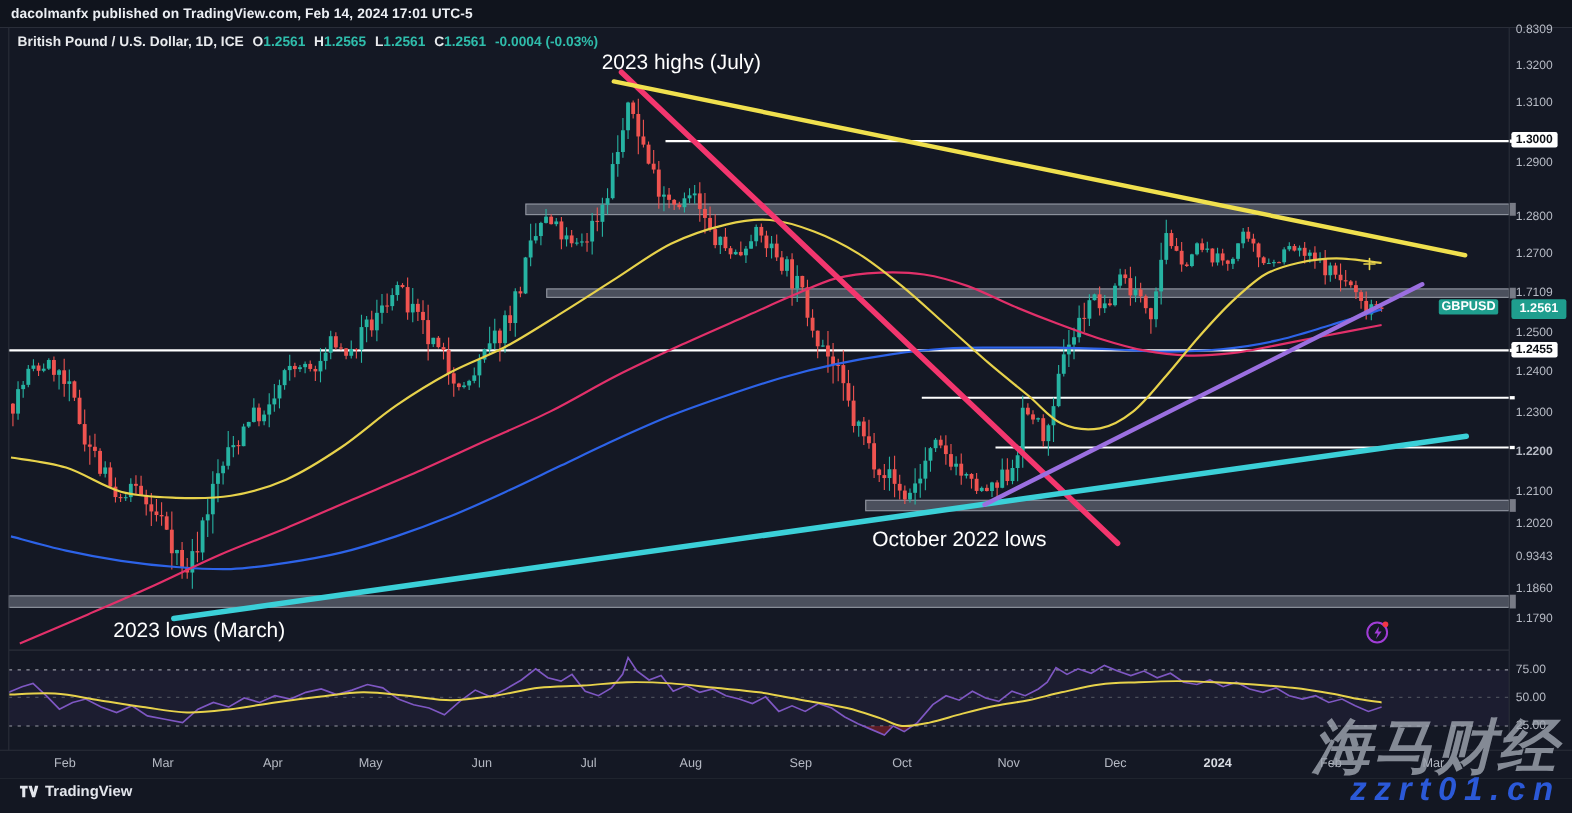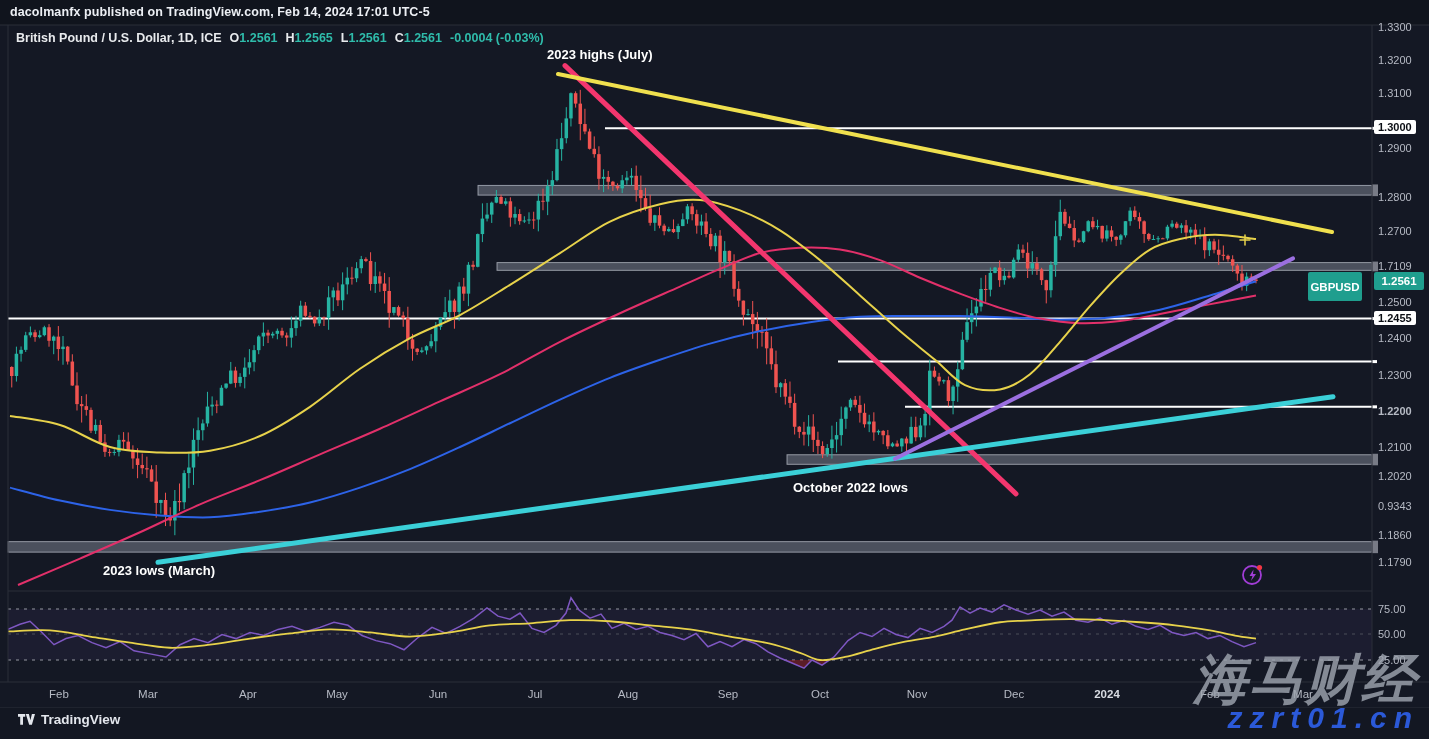--- a/index.html
+++ b/index.html
@@ -3,27 +3,27 @@
 <meta charset="utf-8">
 <style>
   html,body{margin:0;padding:0;background:#131722;}
   #app{position:relative;width:1429px;height:739px;overflow:hidden;background:#141824;
        font-family:"Liberation Sans","DejaVu Sans",sans-serif;}
   #header-bar{position:absolute;left:0;top:0;width:100%;height:25px;background:#10141d;}
   #header-bar span{position:absolute;left:10px;top:5px;color:#eceff4;font-size:12.5px;font-weight:bold;letter-spacing:.1px;}
   #legend-row{position:absolute;left:16px;top:31px;font-size:12.5px;font-weight:bold;color:#e8eaed;white-space:nowrap;z-index:5;}
   #legend-row .val{color:#2fbcab;}
   #legend-row .sep{display:inline-block;width:8px;}
-  .annotation{position:absolute;color:#ffffff;font-size:13px;font-weight:bold;z-index:6;white-space:nowrap;}
+  .annotation{position:absolute;color:#ffffff;font-size:19px;font-weight:normal;z-index:6;white-space:nowrap;}
   #plot{position:absolute;left:0;top:0;z-index:1;}
   .axis-label{position:absolute;left:1378px;color:#b6bac4;font-size:11px;transform:translateY(-50%);z-index:4;}
   .axis-label.boxed{left:1374px;background:#ffffff;color:#0b0e14;padding:1px 4px;border-radius:2px;font-weight:bold;}
   .time-label{position:absolute;top:688px;color:#b6bac4;font-size:11.5px;transform:translateX(-50%);z-index:4;text-align:right;}
   #symbol-badge{position:absolute;top:272px;height:18px;z-index:6;font-size:11.5px;font-weight:bold;color:#fff;}
-  #symbol-badge .sym{position:absolute;left:1308px;width:54px;height:29px;background:#1f9e8e;border-radius:2px;
+  #symbol-badge .sym{position:absolute;left:1308px;width:54px;height:14px;background:#1f9e8e;border-radius:2px;
       display:flex;align-items:center;justify-content:center;}
   #symbol-badge .price{position:absolute;left:1374px;width:50px;height:18px;background:#1f9e8e;border-radius:2px;
       display:flex;align-items:center;justify-content:center;}
   #footer-bar{position:absolute;left:0;top:708px;width:100%;height:31px;background:#131722;z-index:3;}
   #tv-logo{position:absolute;left:18px;top:712px;display:flex;align-items:center;gap:6px;color:#e3e6ec;
       font-size:13.5px;font-weight:bold;z-index:4;cursor:pointer;}
   #wm-cn{position:absolute;right:12px;top:652px;z-index:9;color:rgba(158,164,175,.82);font-size:54px;font-weight:bold;
       font-style:italic;letter-spacing:2px;line-height:1;white-space:nowrap;}
   #wm-url{position:absolute;right:10px;top:703px;z-index:9;color:#2b59d8;font-size:30px;font-weight:bold;
       font-style:italic;letter-spacing:7px;line-height:1;white-space:nowrap;}
@@ -640,21 +640,21 @@
     </svg>
 
   <div id="legend-row"><span>British Pound / U.S. Dollar, 1D, ICE</span><span class="sep"></span><span>O</span><span class="val">1.2561</span><span class="sep"></span><span>H</span><span class="val">1.2565</span><span class="sep"></span><span>L</span><span class="val">1.2561</span><span class="sep"></span><span>C</span><span class="val">1.2561</span><span class="sep"></span><span class="val">-0.0004 (-0.03%)</span>
   </div>
 
   <div class="annotation" id="ann0" style="left: 547px; top: 47px;">2023 highs (July)</div>
   <div class="annotation" id="ann1" style="left: 793px; top: 480px;">October 2022 lows</div>
   <div class="annotation" id="ann2" style="left: 103px; top: 563px;">2023 lows (March)</div>
 
   <div id="price-axis">
-      <div class="axis-label" style="top: 27px;">1.3300</div>
+      <div class="axis-label" style="top: 27px;">0.8309</div>
       <div class="axis-label" style="top: 60px;">1.3200</div>
       <div class="axis-label" style="top: 93px;">1.3100</div>
       <div class="axis-label boxed" style="top: 127px;">1.3000</div>
       <div class="axis-label" style="top: 148px;">1.2900</div>
       <div class="axis-label" style="top: 197px;">1.2800</div>
       <div class="axis-label" style="top: 231px;">1.2700</div>
       <div class="axis-label" style="top: 266px;">1.7109</div>
       <div class="axis-label" style="top: 302px;">1.2500</div>
       <div class="axis-label boxed" style="top: 318px;">1.2455</div>
       <div class="axis-label" style="top: 338px;">1.2400</div>

